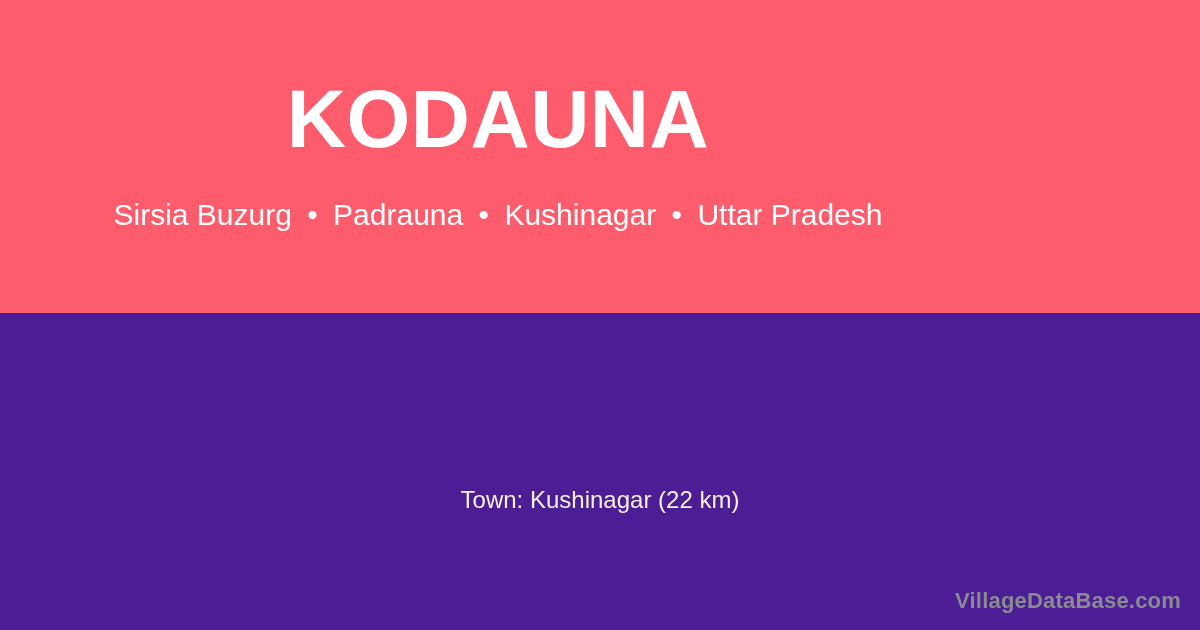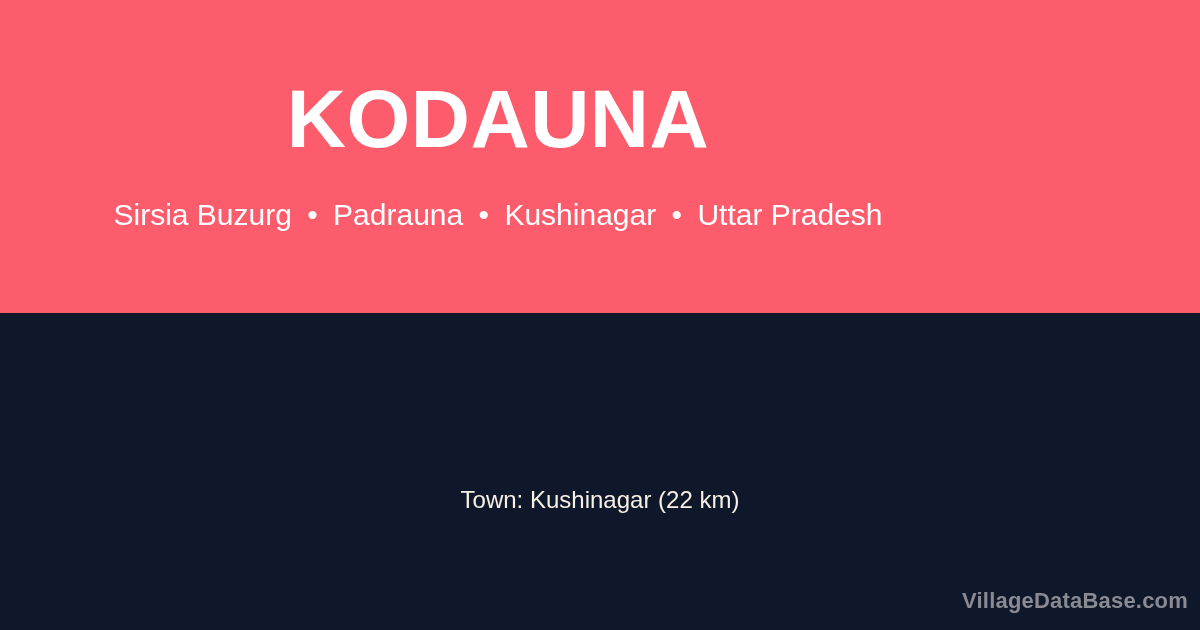--- a/index.html
+++ b/index.html
@@ -64,39 +64,39 @@
     color: #FFFFFF;
   }
 
   
   .body-band {
     position: absolute;
     left: 0;
     top: 313px;
     width: 1200px;
     height: 317px;
-    background: #0f172a;
+    background: #4c1d95;
   }
 
   .nearest-town {
     position: absolute;
     left: 0;
     top: 173px;
     width: 1200px;
     text-align: center;
     font-size: 24px;
     line-height: 28px;
     font-weight: 400;
     color: #F7F0E4;
     white-space: nowrap;
   }
 
   .watermark {
     position: absolute;
-    right: 12px;
+    right: 19px;
     bottom: 16px;
     font-size: 22px;
     line-height: 26px;
     font-weight: 700;
     color: #8A8A93;
     letter-spacing: 0.2px;
     white-space: nowrap;
   }
 </style>
 </head>

